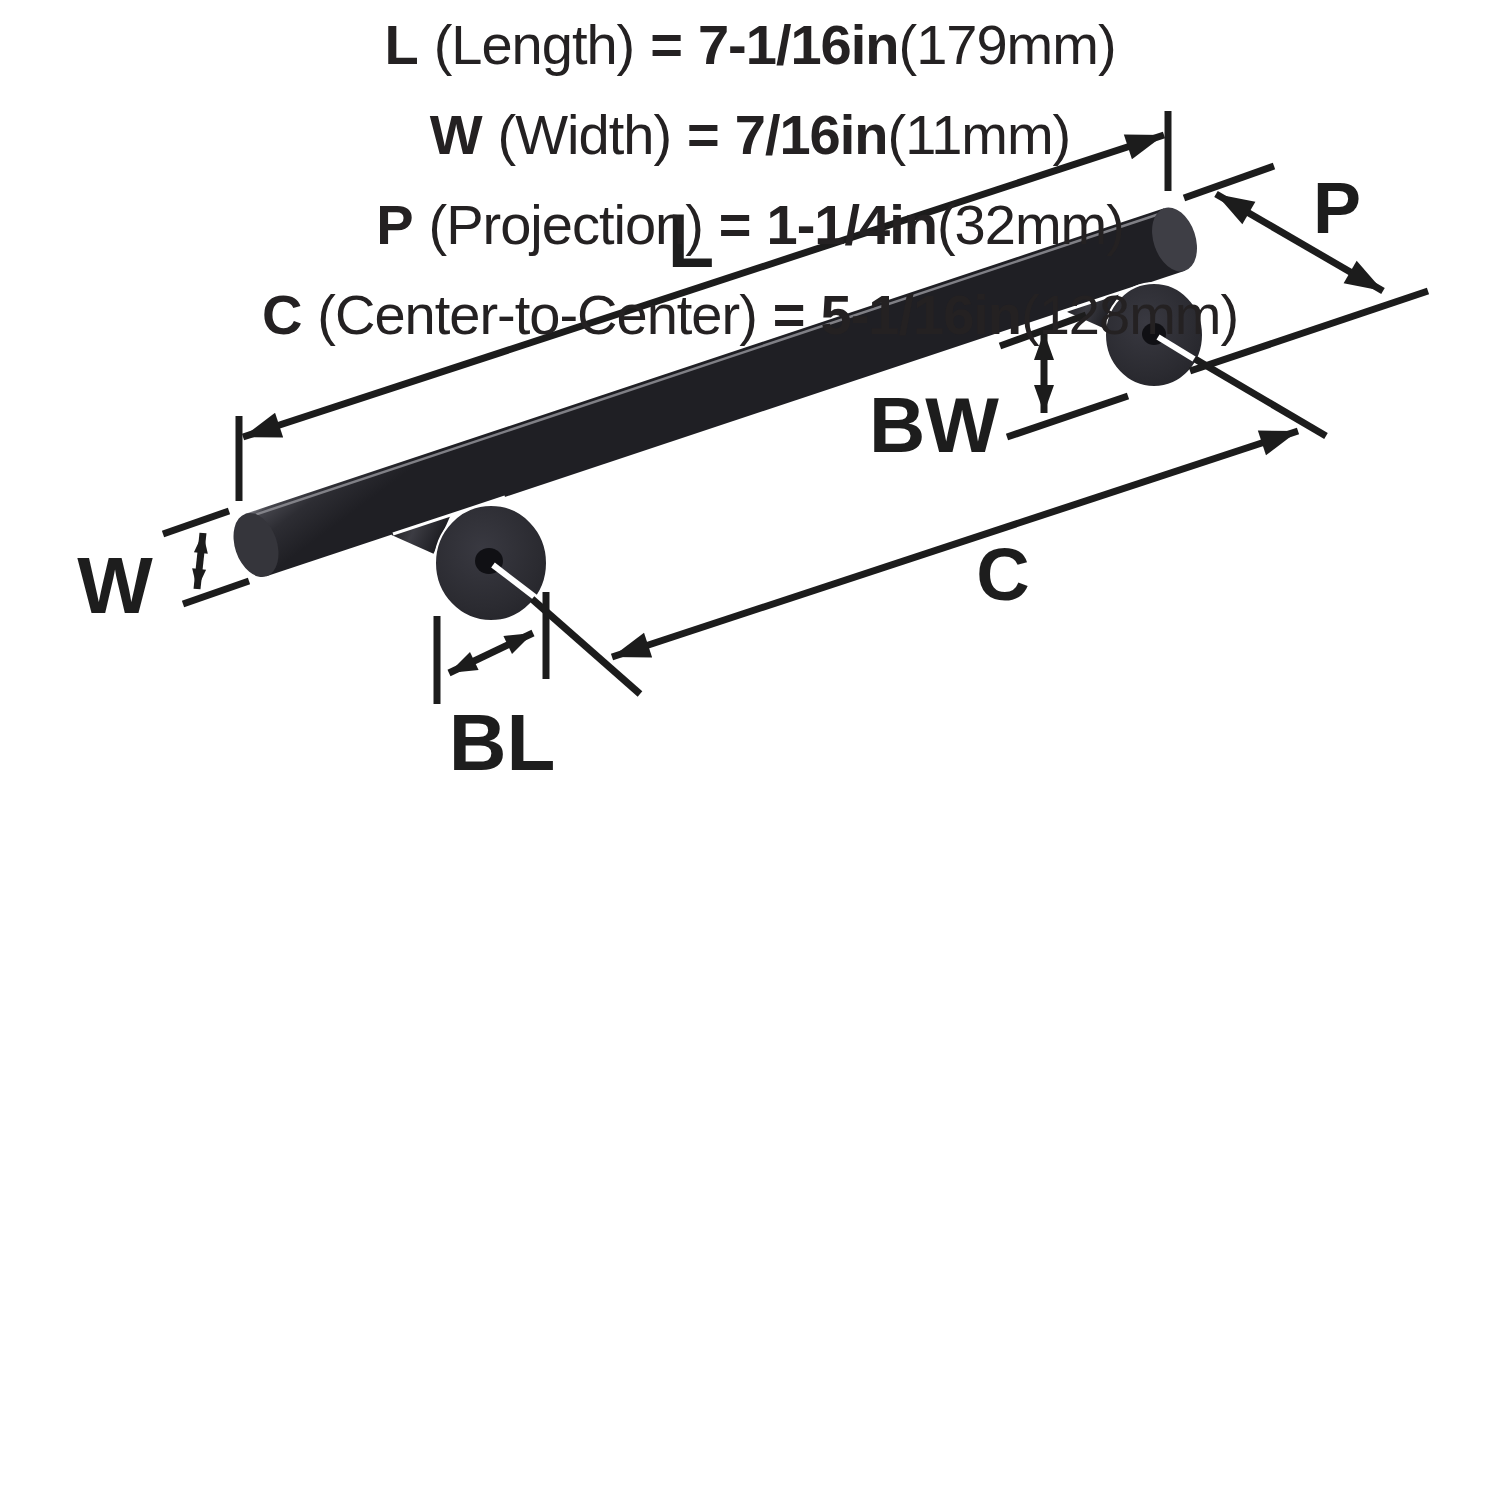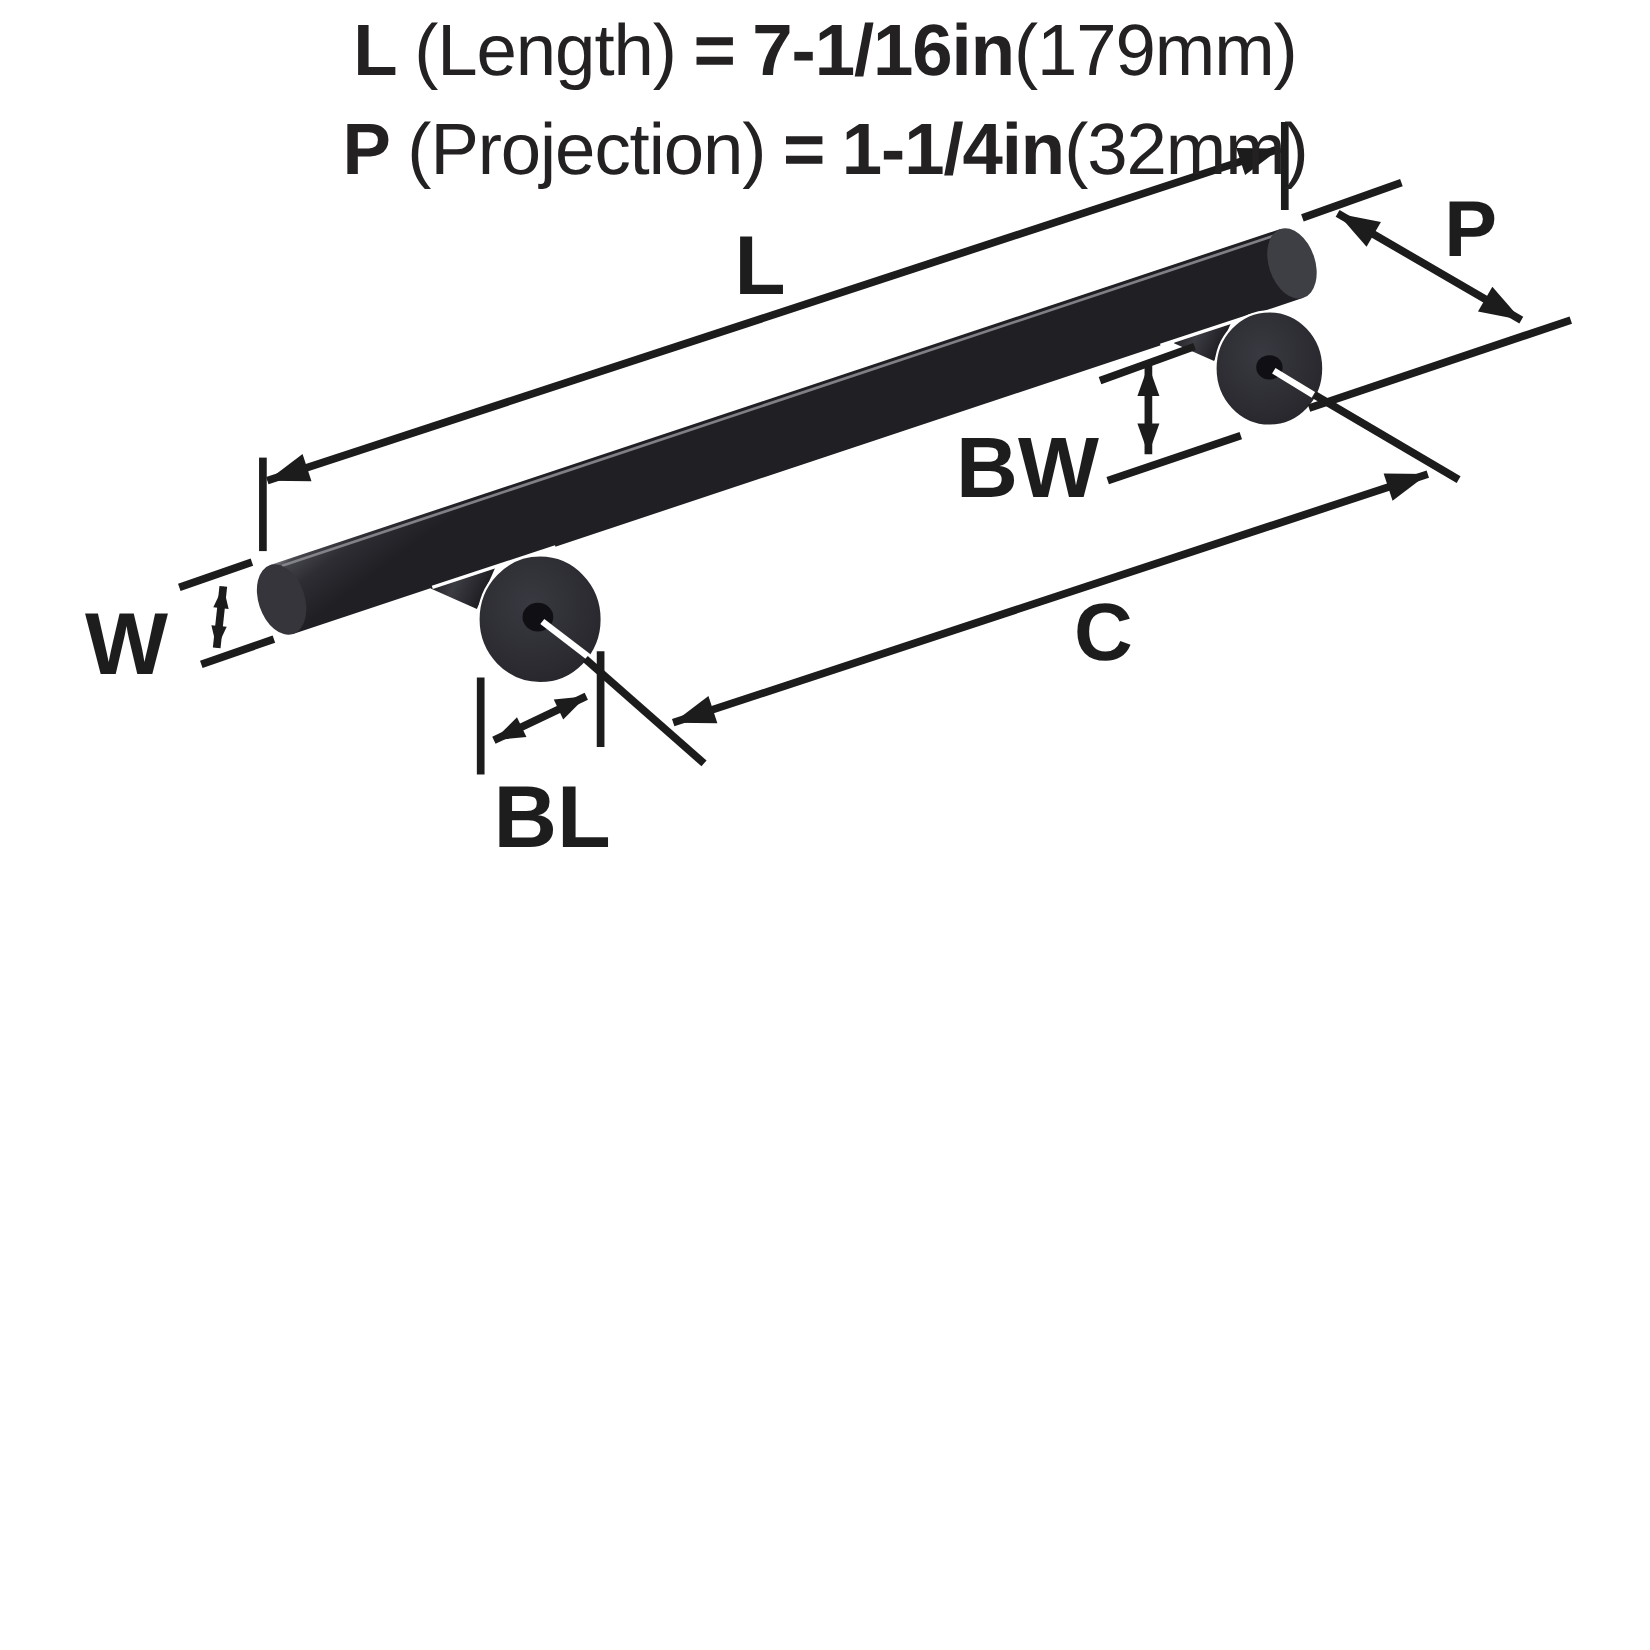--- a/index.html
+++ b/index.html
@@ -3,21 +3,21 @@
 <meta charset="utf-8">
 <style>
   html,body{margin:0;padding:0;background:#ffffff;}
   .stage{position:relative;width:1500px;height:1500px;background:#ffffff;overflow:hidden;
          font-family:"Liberation Sans", sans-serif;}
   .diagram{position:absolute;left:0;top:0;}
   .diagram text{font-family:"Liberation Sans", sans-serif;font-weight:700;fill:#1d1d1d;}
   .dim,.tick{stroke:#1c1c1c;stroke-width:7;fill:none;}
   .whiteline{stroke:#ffffff;fill:none;}
   .specs{position:absolute;left:0;right:0;top:826;text-align:center;
-         color:#242122;font-size:66px;line-height:90px;letter-spacing:-1px;white-space:nowrap;}
+         color:#242122;font-size:56px;line-height:90px;letter-spacing:-1px;white-space:nowrap;}
   .spec-row{height:90px;}
   .b{font-weight:700;margin-right:16px;}
   .r{font-weight:400;margin-right:16px;}
   .m0{margin-right:0;}
 </style>
 </head>
 <body>
 
 <div class="stage">
 
@@ -108,16 +108,18 @@
       <polygon points="197,589 192.17049839524665,568.368085056164 206.09082655012398,569.8595487870438" fill="#1c1c1c"></polygon>
       <polygon points="203,533 207.82950160475335,553.631914943836 193.90917344987602,552.1404512129562" fill="#1c1c1c"></polygon>
       <polygon points="533,633 512.0192412768534,654.0667454392251 503.42056966900645,636.0095350627464" fill="#1c1c1c"></polygon>
       <polygon points="449,673 469.98075872314655,651.9332545607749 478.57943033099355,669.9904649372536" fill="#1c1c1c"></polygon>
       <polygon points="1044,413 1034,385 1054,385" fill="#1c1c1c"></polygon>
       <polygon points="1044,332 1054,360 1034,360" fill="#1c1c1c"></polygon>
     </svg>
 
   <div class="specs">
     <div class="spec-row"><span class="b">L</span><span class="r">(Length)</span><span class="b">=</span><span class="b m0">7-1/16in</span><span class="r m0">(179mm)</span></div>
+    <div class="spec-row"><span class="b">W</span><span class="r">(Width)</span><span class="b">=</span><span class="b m0">7/16in</span><span class="r m0">(11mm)</span></div>
     <div class="spec-row"><span class="b">P</span><span class="r">(Projection)</span><span class="b">=</span><span class="b m0">1-1/4in</span><span class="r m0">(32mm)</span></div>
+    <div class="spec-row"><span class="b">C</span><span class="r">(Center-to-Center)</span><span class="b">=</span><span class="b m0">5-1/16in</span><span class="r m0">(128mm)</span></div>
   </div>
 
 </div>
 
 </body></html>

